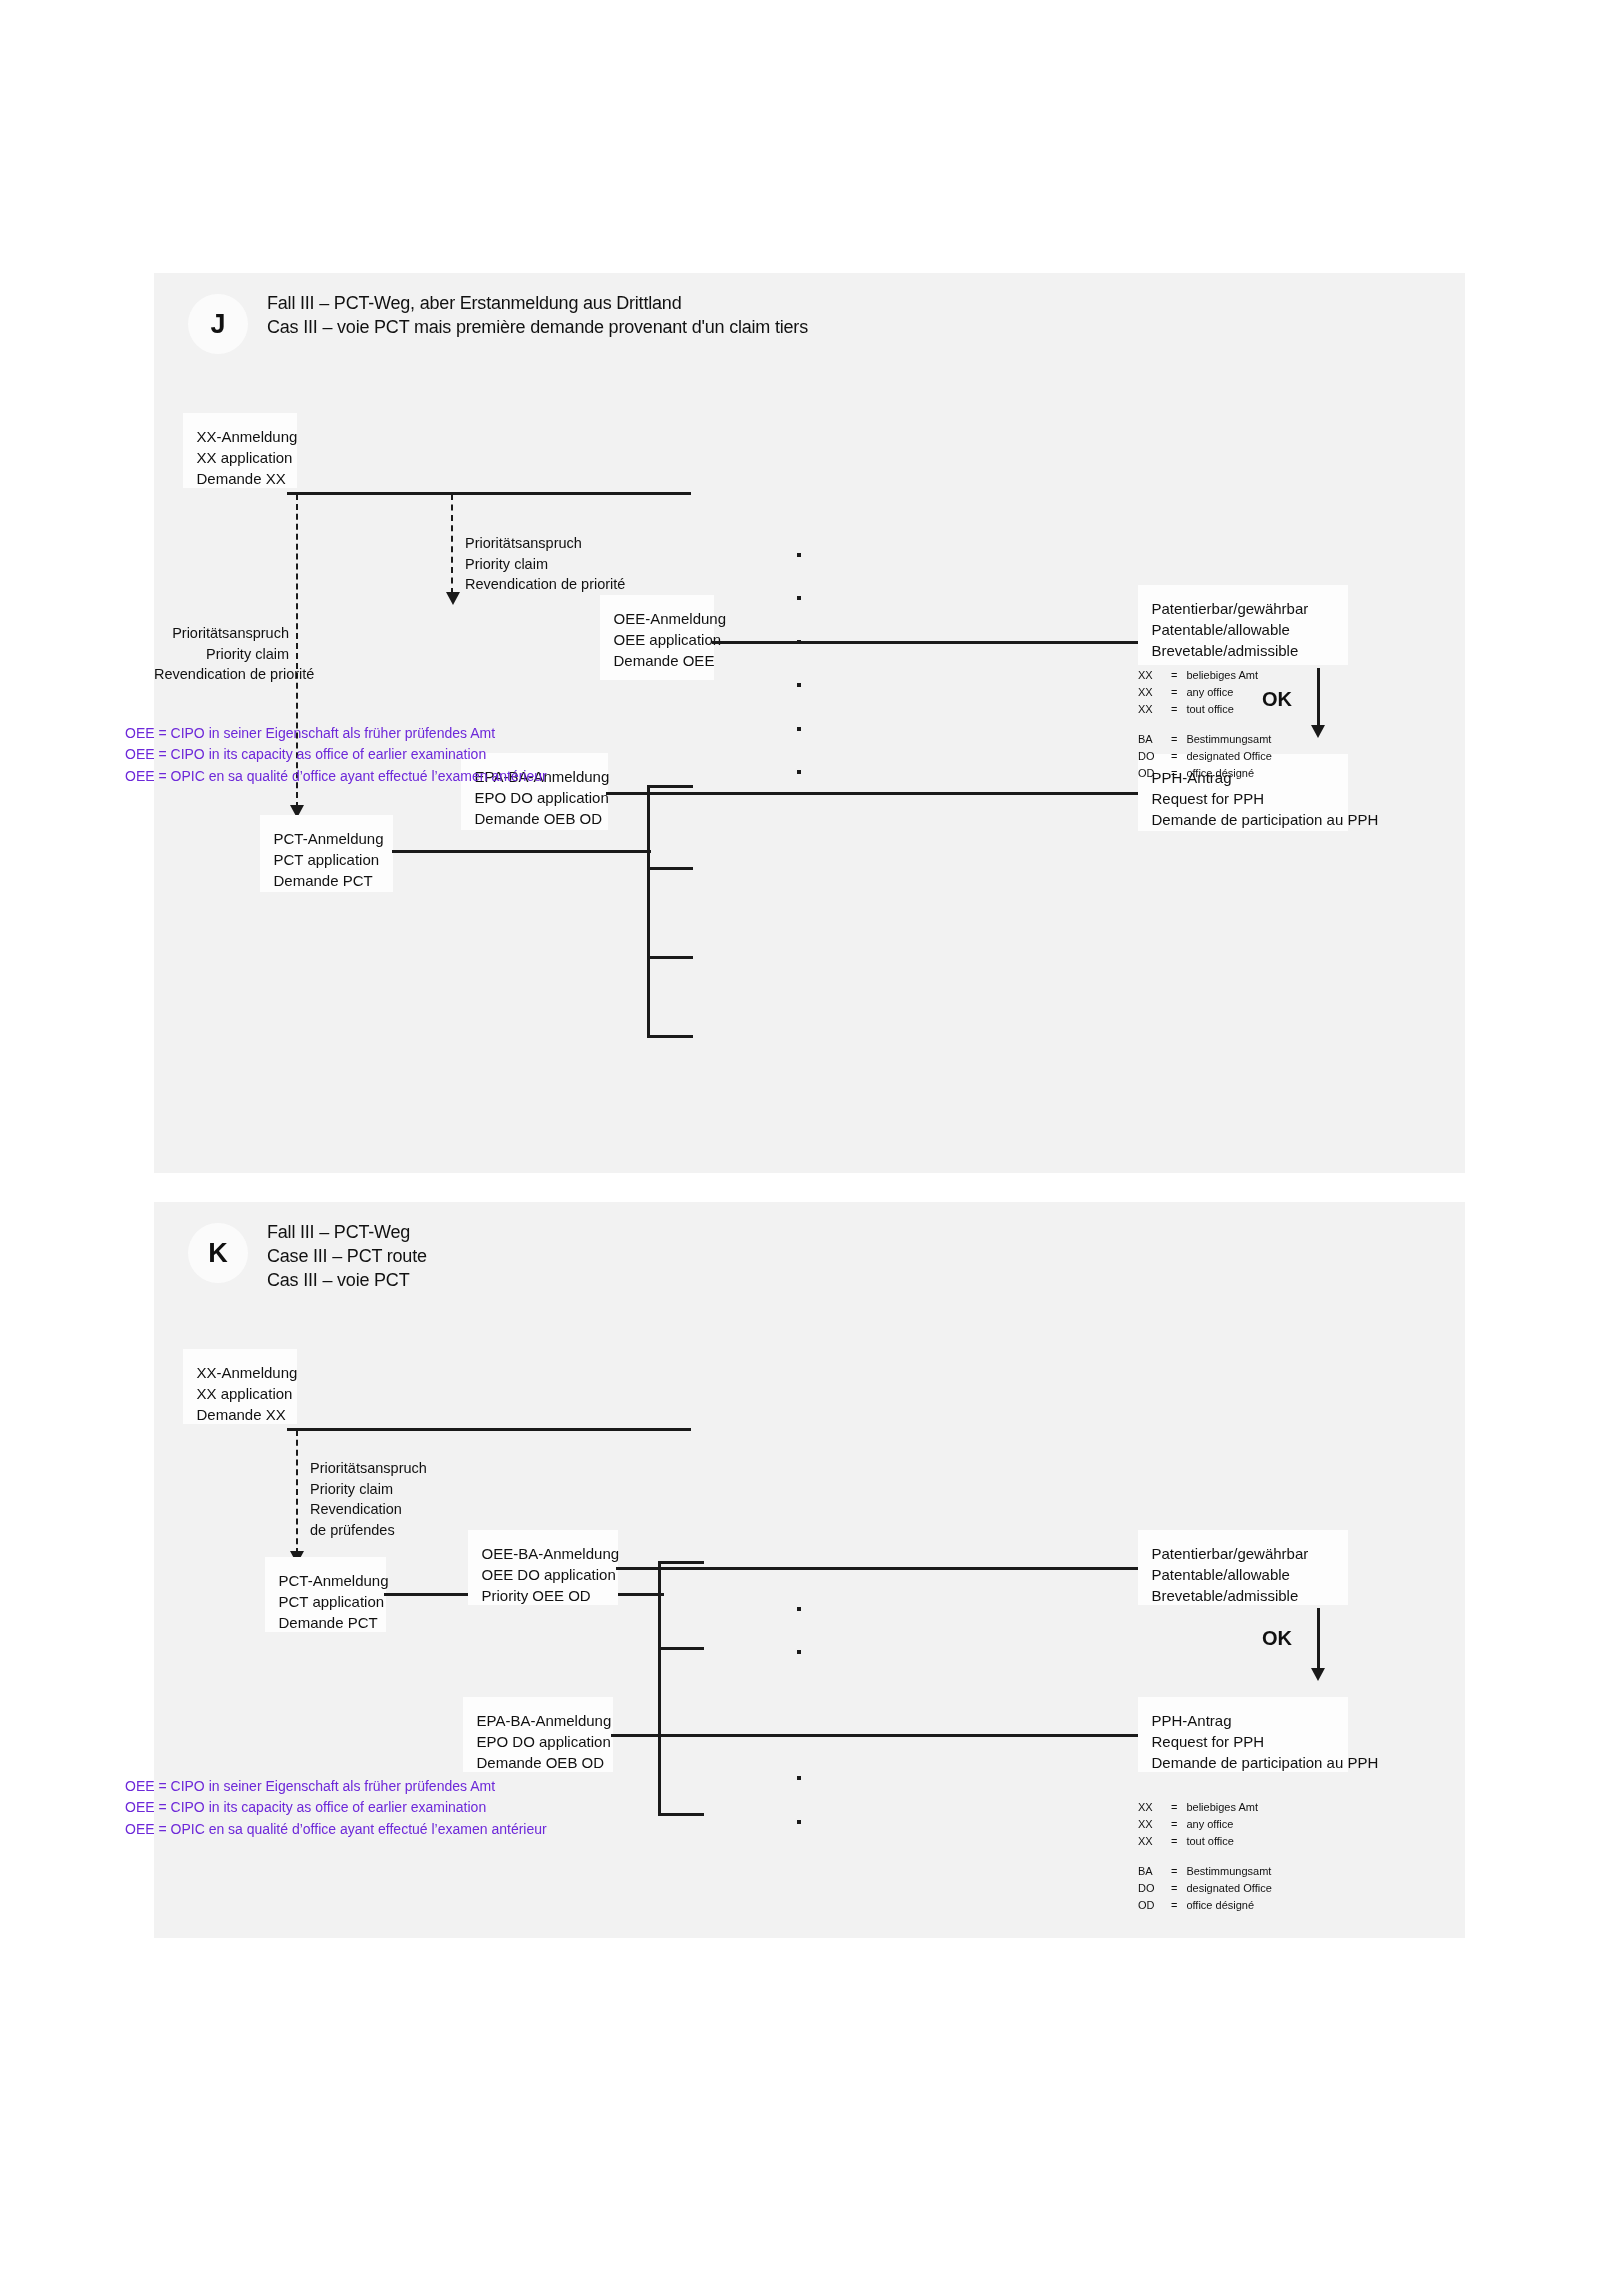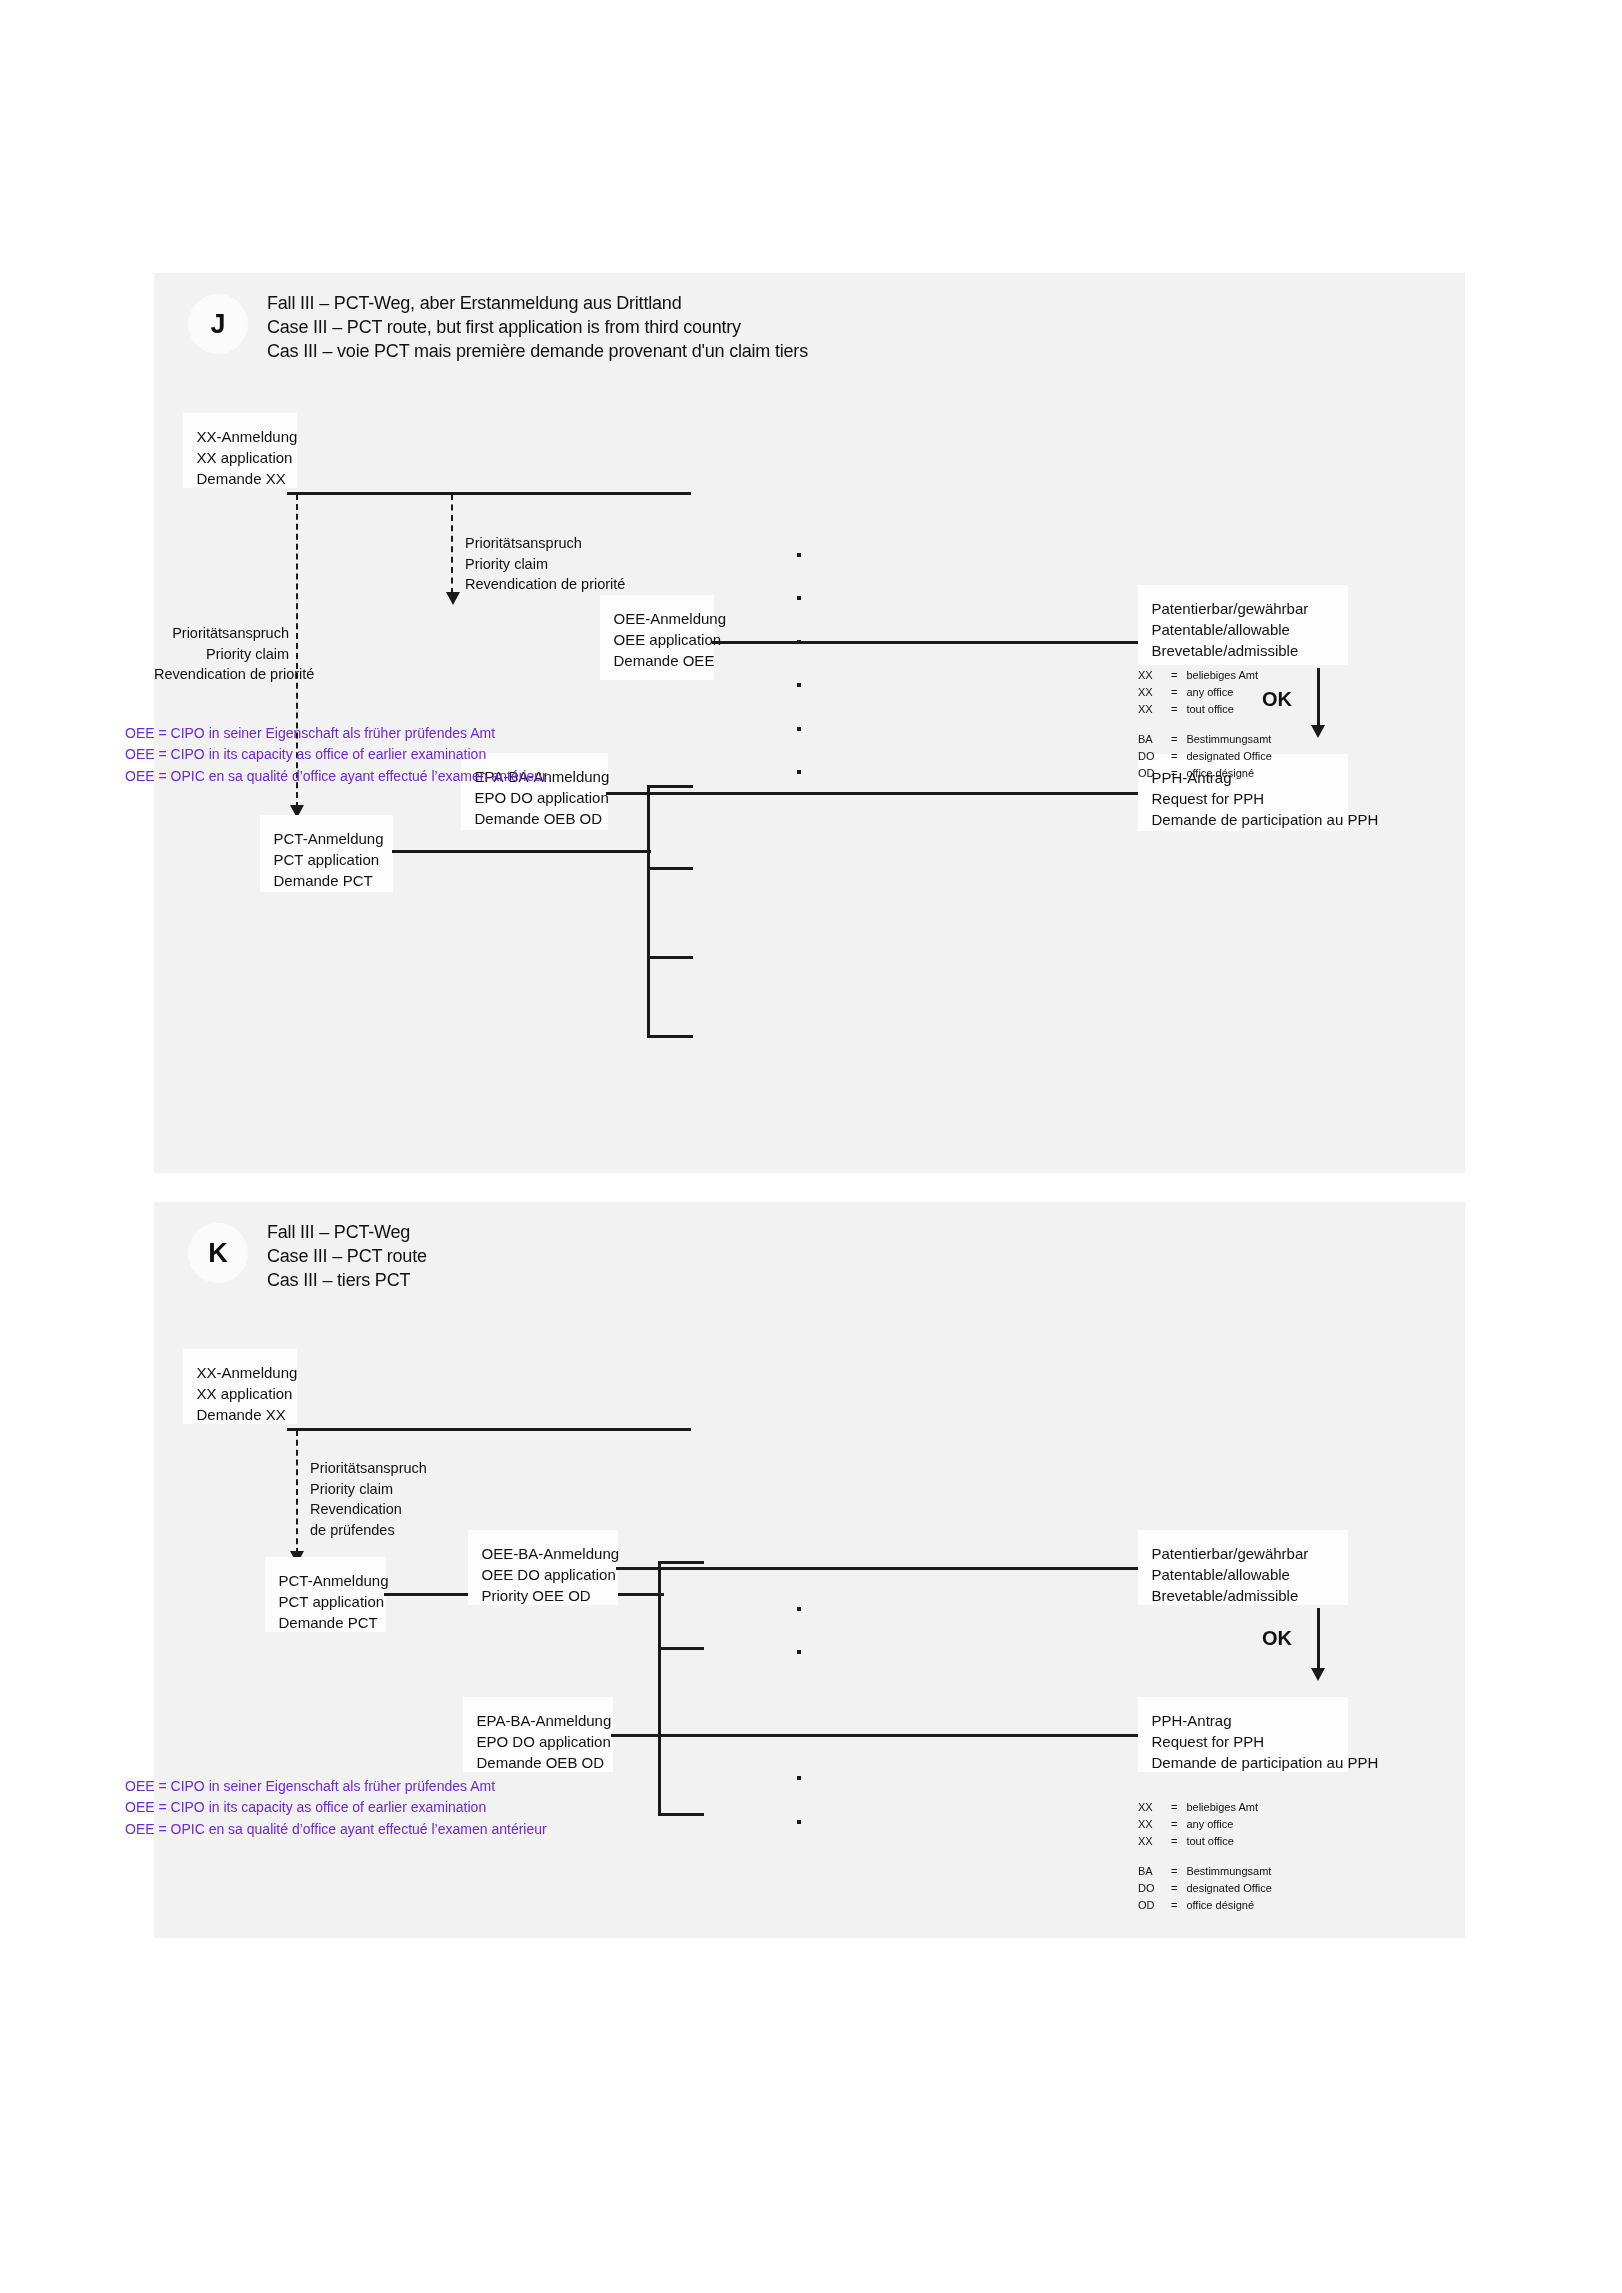--- a/index.html
+++ b/index.html
@@ -54,21 +54,20 @@
 </style>
 </head>
 <body>
 
 <div class="panel" id="panel-j">
 
   <div class="badge" style="left:34px; top:21px;">J</div>
 
   <div class="heading" style="left:113px; top:19.3px;">
     <div>Fall III – PCT-Weg, aber Erstanmeldung aus Drittland</div>
-    <div>Case III – PCT route, but first application is from third country</div>
     <div>Cas III – voie PCT mais première demande provenant d'un claim tiers</div>
   </div>
 
   <div class="node" style="left:29px; top:29px; width:114px; height:75px; top:140px;">
     <div>XX-Anmeldung</div>
     <div>XX application</div>
     <div>Demande XX</div>
   </div>
 
   <div class="hline" style="left:133px; top:219px; width:404px;"></div>
@@ -191,21 +190,21 @@
   </div>
 </div>
 
 <div class="panel" id="panel-k">
 
   <div class="badge" style="left:34px; top:21px;">K</div>
 
   <div class="heading" style="left:113px; top:19.3px;">
     <div>Fall III – PCT-Weg</div>
     <div>Case III – PCT route</div>
-    <div>Cas III – tiers PCT</div>
+    <div>Cas III – voie PCT</div>
   </div>
 
   <div class="node" style="left:29px; top:147px; width:114px; height:75px;">
     <div>XX-Anmeldung</div>
     <div>XX application</div>
     <div>Demande XX</div>
   </div>
 
   <div class="hline" style="left:133px; top:226px; width:404px;"></div>
 

